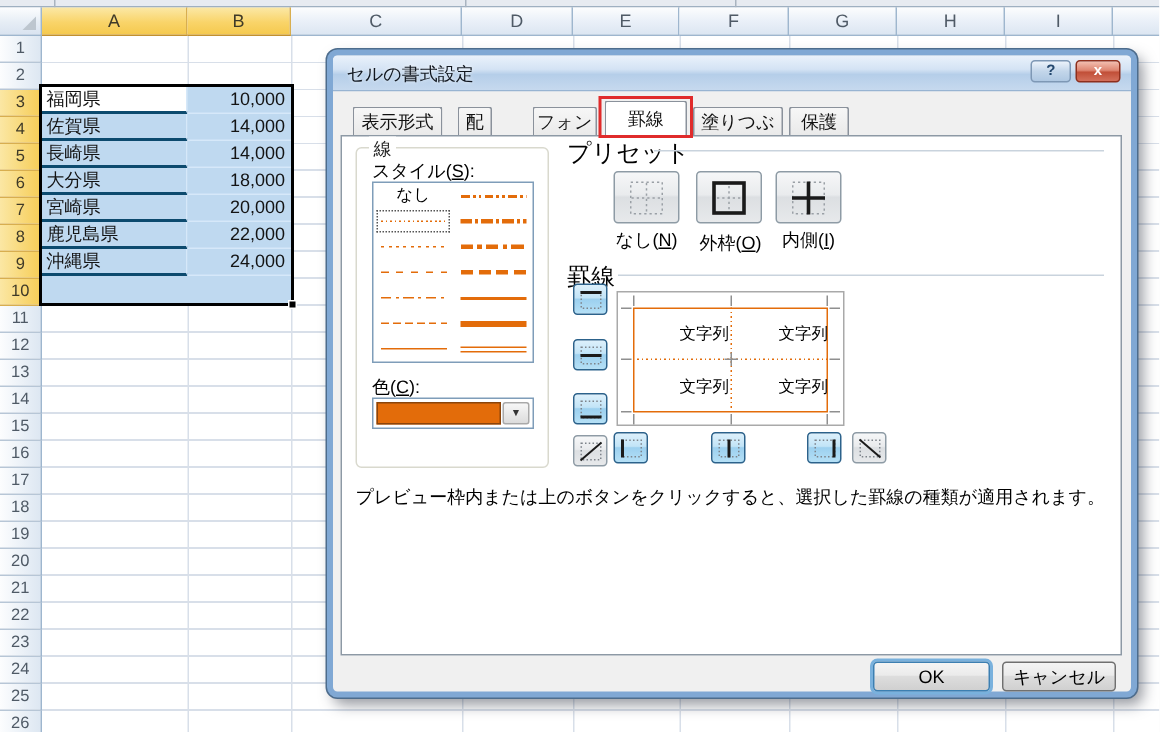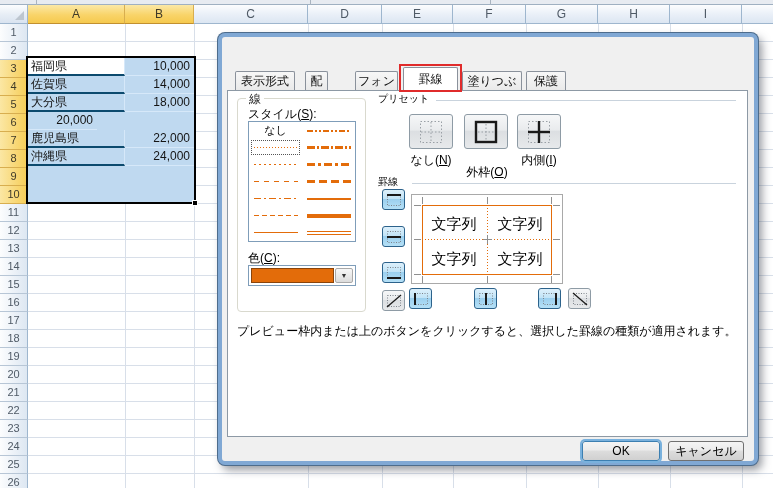--- a/index.html
+++ b/index.html
@@ -92,41 +92,41 @@
   .sw-mdash    { height:3px; background:repeating-linear-gradient(90deg,#E36C0A 0 8px,transparent 8px 12px); }
   .sw-medium   { height:2px; background:#E36C0A; }
   .sw-thick    { height:4px; background:#E36C0A; }
   .sw-double   { height:4px; border-top:1px solid #E36C0A; border-bottom:1px solid #E36C0A; }
   .color-dd { position:absolute; left:20px; top:174px; width:108px; height:21px;
     border:1px solid #7F9DB9; background:#fff; display:flex; padding:2px; }
   .color-swatch { flex:1; background:#E36C0A; border:1px solid #8A440B; }
   .dd-btn { width:18px; margin-left:1px; border:1px solid #A9A9A9; border-radius:2px;
     background:linear-gradient(180deg,#F7F7F7,#DCDCDC); font-size:7px; color:#333;
     display:flex; align-items:center; justify-content:center; }
-  .section-label { position:absolute; font-size:10px; color:#000; }
+  .section-label { position:absolute; font-size:16px; color:#000; }
   .hline { position:absolute; height:1px; background:#C9D3DD; }
   .preset-btn { position:absolute; width:44px; height:35px; border:1px solid #8E9BA5; border-radius:3px;
     background:linear-gradient(180deg,#F6F7F8,#E9EBED 45%,#DCDFE2 50%,#E7E9EB);
     display:flex; align-items:center; justify-content:center; }
   .preset-label { position:absolute; font-size:12px; text-align:center; color:#000; }
   .border-btn { position:absolute; width:23px; height:21px; border:1px solid #8E9BA5; border-radius:3px;
     background:linear-gradient(180deg,#F6F7F8,#E9EBED 45%,#DCDFE2 50%,#E7E9EB);
     display:flex; align-items:center; justify-content:center; }
   .border-btn.pressed { border:1px solid #2C628B;
     background:linear-gradient(180deg,#DDF0FB 0%,#C2E4F7 45%,#9CD0EF 50%,#B5E0F6 100%); }
   .preview { position:absolute; left:183px; top:103px; width:152px; height:90px;
     background:#fff; border:1px solid #A9A9A9; }
   .pv-rect { position:absolute; left:10px; top:10px; width:130px; height:70px; border:1px solid #E36C0A; }
   .pv-vdot { position:absolute; left:75px; top:10px; width:1px; height:70px;
     background:repeating-linear-gradient(180deg,#E36C0A 0 1px,transparent 1px 3px); }
   .pv-hdot { position:absolute; left:10px; top:44px; width:130px; height:1px;
     background:repeating-linear-gradient(90deg,#E36C0A 0 1px,transparent 1px 3px); }
   .tick { position:absolute; background:#8F8F8F; }
   .tick.h { width:7px; height:1px; } .tick.v { width:1px; height:7px; }
-  .pv-text { position:absolute; width:64px; text-align:center; font-size:15px; color:#000; }
+  .pv-text { position:absolute; width:64px; text-align:right; font-size:11px; color:#000; }
   .hint { position:absolute; left:9px; top:232px; width:506px; font-size:12px; color:#000; }
   .dlg-btn { position:absolute; top:404px; height:20px; border:1px solid #707070; border-radius:3px;
     background:linear-gradient(180deg,#F4F4F4,#EBEBEB 45%,#DDDDDD 50%,#D0D0D0);
     font-size:12px; text-align:center; line-height:18px; color:#000;
     font-family:"Liberation Sans",sans-serif; }
   .dlg-btn.default { border:1px solid #3C7FB1; box-shadow:0 0 0 2px #79B1DD; }
 </style>
 </head>
 <body>
 
@@ -198,39 +198,49 @@
   <div class="selection">
     <div class="sel-row active">
       <div class="sel-name">福岡県</div>
       <div class="sel-val">10,000</div>
     </div>
     <div class="sel-row">
       <div class="sel-name">佐賀県</div>
       <div class="sel-val">14,000</div>
     </div>
     <div class="sel-row">
+      <div class="sel-name">長崎県</div>
+      <div class="sel-val">14,000</div>
+    </div>
+    <div class="sel-row">
       <div class="sel-name">大分県</div>
       <div class="sel-val">18,000</div>
     </div>
     <div class="sel-row">
+      <div class="sel-name">宮崎県</div>
       <div class="sel-val">20,000</div>
     </div>
     <div class="sel-row">
       <div class="sel-name">鹿児島県</div>
       <div class="sel-val">22,000</div>
     </div>
     <div class="sel-row">
       <div class="sel-name">沖縄県</div>
       <div class="sel-val">24,000</div>
     </div>
     <div class="fill-handle"></div>
   </div>
 
   <div class="dialog">
 
+    <div class="titlebar">
+      <span class="title-text">セルの書式設定</span>
+      <div class="cap-btn help-btn">?</div>
+      <div class="cap-btn close-btn">x</div>
+    </div>
 
     <div class="tab inactive" style="left:13px;width:60px">表示形式</div>
     <div class="tab inactive" style="left:83px;width:23px">配置</div>
     <div class="tab inactive" style="left:133px;width:43px">フォント</div>
     <div class="tab active" style="left:181px;width:55px">罫線</div>
     <div class="tab inactive" style="left:240px;width:60px">塗りつぶし</div>
     <div class="tab inactive" style="left:304px;width:40px">保護</div>
     <div class="tab-annotation"></div>
 
     <div class="page">
@@ -310,21 +320,21 @@
         </svg>
       </div>
       <div class="preset-btn" style="left:289px;top:23px">
         <svg width="30" height="30" viewBox="0 0 30 30">
           <rect x="4.5" y="4.5" width="21" height="21" fill="none" stroke="#9AA0A6" stroke-dasharray="1.5,2"></rect>
           <line x1="15" y1="4" x2="15" y2="26" stroke="#1a1a1a" stroke-width="2.4"></line>
           <line x1="4" y1="15" x2="26" y2="15" stroke="#1a1a1a" stroke-width="2.4"></line>
         </svg>
       </div>
       <div class="preset-label" style="left:173px;top:61px;width:60px"><span>なし(</span><u>N</u><span>)</span></div>
-      <div class="preset-label" style="left:229px;top:73px;width:60px"><span>外枠(</span><u>O</u><span>)</span></div>
+      <div class="preset-label" style="left:229px;top:63px;width:60px"><span>外枠(</span><u>O</u><span>)</span></div>
       <div class="preset-label" style="left:283px;top:61px;width:56px"><span>内側(</span><u>I</u><span>)</span></div>
 
       <div class="section-label" style="left:150px;top:84px">罫線</div>
       <div class="hline" style="left:184px;top:92px;width:324px"></div>
 
       <div class="border-btn pressed" style="left:154px;top:98px">
         <svg width="18" height="16" viewBox="0 0 18 16">
           <rect x="2.5" y="2.5" width="13" height="11" fill="none" stroke="#7D838A" stroke-dasharray="1,1.5"></rect>
           <line x1="2" y1="3" x2="16" y2="3" stroke="#1a1a1a" stroke-width="2"></line>
         </svg>

